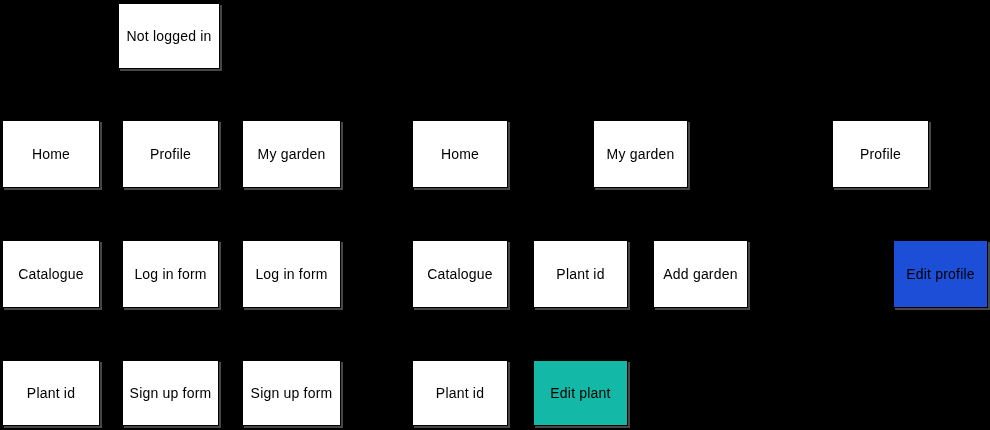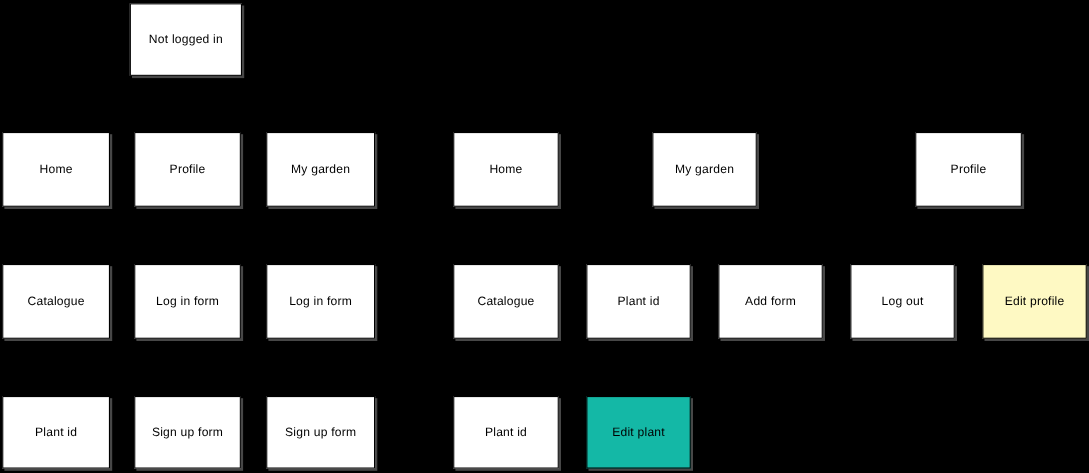--- a/index.html
+++ b/index.html
@@ -27,21 +27,21 @@
     border: 1px solid #000000;
     box-shadow: 2px 2px 0 0 rgba(255,255,255,0.28);
     display: flex;
     align-items: center;
     justify-content: center;
     text-align: center;
   }
   .node-label {
     color: #000000;
     font-family: "Liberation Sans", sans-serif;
-    font-size: 11px;
+    font-size: 14px;
     line-height: 13px;
     letter-spacing: 0.2px;
     white-space: nowrap;
     padding: 0 3px;
   }
 </style>
 </head>
 <body>
 
 <div id="canvas">
@@ -75,26 +75,23 @@
     <div class="node" style="left: 242px; top: 240px; width: 99px; height: 68px; background: rgb(255, 255, 255); border-color: rgb(0, 0, 0);">
       <span class="node-label" style="color: rgb(0, 0, 0);">Log in form</span>
     </div>
     <div class="node" style="left: 412px; top: 240px; width: 96px; height: 68px; background: rgb(255, 255, 255); border-color: rgb(0, 0, 0);">
       <span class="node-label" style="color: rgb(0, 0, 0);">Catalogue</span>
     </div>
     <div class="node" style="left: 533px; top: 240px; width: 95px; height: 68px; background: rgb(255, 255, 255); border-color: rgb(0, 0, 0);">
       <span class="node-label" style="color: rgb(0, 0, 0);">Plant id</span>
     </div>
     <div class="node" style="left: 653px; top: 240px; width: 95px; height: 68px; background: rgb(255, 255, 255); border-color: rgb(0, 0, 0);">
-      <span class="node-label" style="color: rgb(0, 0, 0);">Add form</span>
+      <span class="node-label" style="color: rgb(0, 0, 0);">Add garden</span>
     </div>
-    <div class="node" style="left: 773px; top: 240px; width: 95px; height: 68px; background: rgb(255, 255, 255); border-color: rgb(0, 0, 0);">
-      <span class="node-label" style="color: rgb(0, 0, 0);">Log out</span>
-    </div>
-    <div class="node" style="left: 893px; top: 240px; width: 95px; height: 68px; background: #fef9c3; border-color: rgb(0, 0, 0);">
+    <div class="node" style="left: 893px; top: 240px; width: 95px; height: 68px; background: #1d4ed8; border-color: rgb(0, 0, 0);">
       <span class="node-label" style="color: rgb(0, 0, 0);">Edit profile</span>
     </div>
     <div class="node" style="left: 2px; top: 360px; width: 98px; height: 66px; background: rgb(255, 255, 255); border-color: rgb(0, 0, 0);">
       <span class="node-label" style="color: rgb(0, 0, 0);">Plant id</span>
     </div>
     <div class="node" style="left: 122px; top: 360px; width: 97px; height: 66px; background: rgb(255, 255, 255); border-color: rgb(0, 0, 0);">
       <span class="node-label" style="color: rgb(0, 0, 0);">Sign up form</span>
     </div>
     <div class="node" style="left: 242px; top: 360px; width: 99px; height: 66px; background: rgb(255, 255, 255); border-color: rgb(0, 0, 0);">
       <span class="node-label" style="color: rgb(0, 0, 0);">Sign up form</span>

